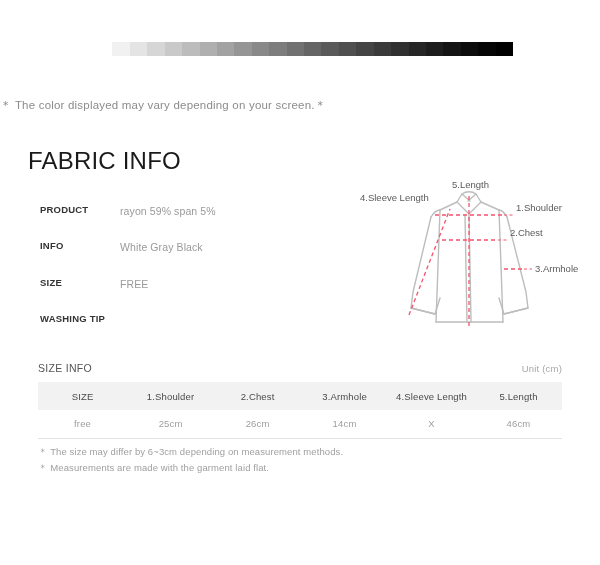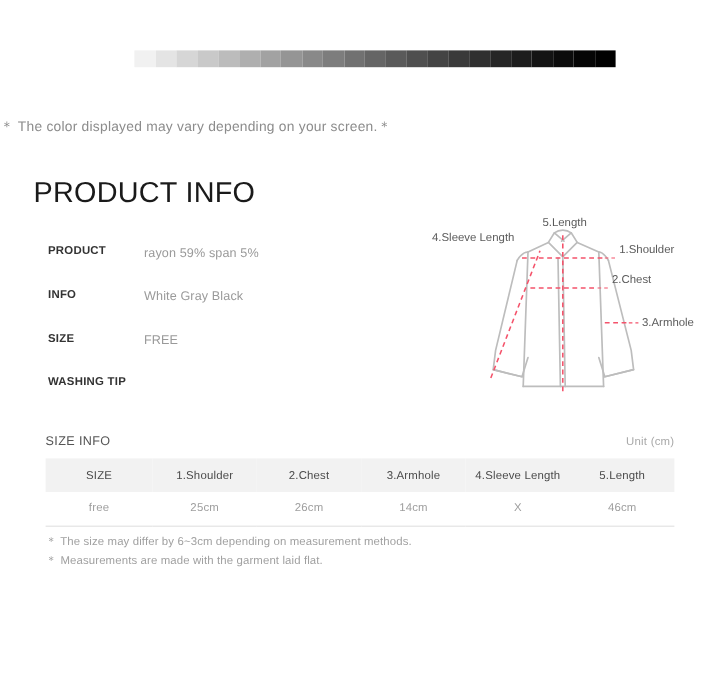--- a/index.html
+++ b/index.html
@@ -168,21 +168,21 @@
       <div class="swatch" style="background: rgb(38, 38, 38);"></div>
       <div class="swatch" style="background: rgb(29, 29, 29);"></div>
       <div class="swatch" style="background: rgb(20, 20, 20);"></div>
       <div class="swatch" style="background: rgb(12, 12, 12);"></div>
       <div class="swatch" style="background: rgb(5, 5, 5);"></div>
       <div class="swatch" style="background: rgb(0, 0, 0);"></div>
     </div>
 </div>
 <div id="color-note">＊ The color displayed may vary depending on your screen.＊</div>
 
-<div id="product-info-title">PRODUCT INFO</div>
+<div id="product-info-title">FABRIC INFO</div>
 
 <div id="spec-list">
   <div class="spec-row">
     <div class="spec-label">PRODUCT</div>
     <div class="spec-value">rayon 59% span 5%</div>
   </div>
   <div class="spec-row">
     <div class="spec-label">INFO</div>
     <div class="spec-value">White Gray Black</div>
   </div>

